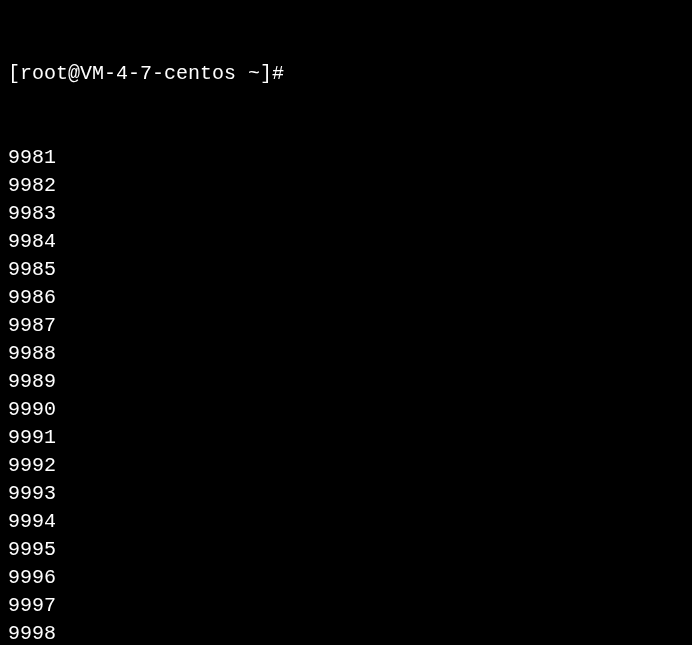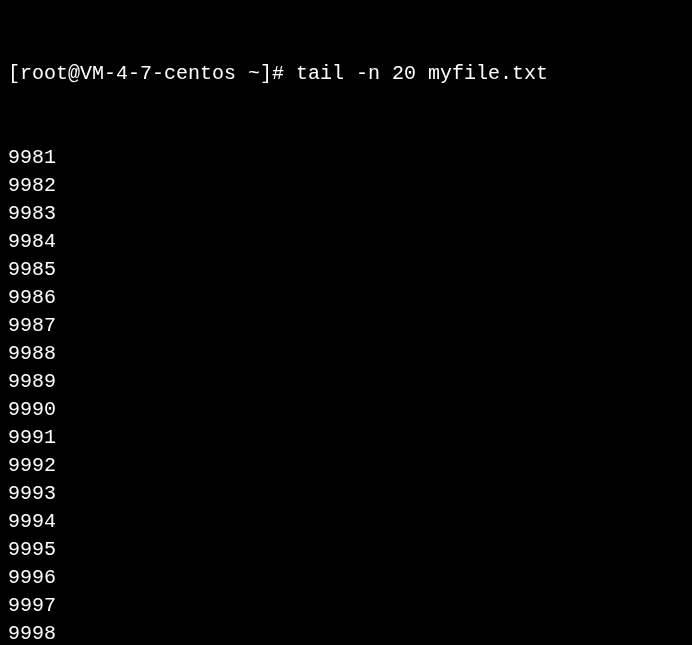--- a/index.html
+++ b/index.html
@@ -27,17 +27,17 @@
     .prompt-line {
       display: flex;
       align-items: center;
     }
   </style>
 </head>
 <body>
 
 <div class="terminal">
   <div class="line prompt-line">
-    <span>[root@VM-4-7-centos ~]#</span><span> </span><span>tail -n 20 myfile.txt</span>
+    <span>[root@VM-4-7-centos ~]#</span><span> </span>
   </div>
   <div id="output-container"><div class="line">9981</div><div class="line">9982</div><div class="line">9983</div><div class="line">9984</div><div class="line">9985</div><div class="line">9986</div><div class="line">9987</div><div class="line">9988</div><div class="line">9989</div><div class="line">9990</div><div class="line">9991</div><div class="line">9992</div><div class="line">9993</div><div class="line">9994</div><div class="line">9995</div><div class="line">9996</div><div class="line">9997</div><div class="line">9998</div></div>
   
 </div>
 
 </body></html>

